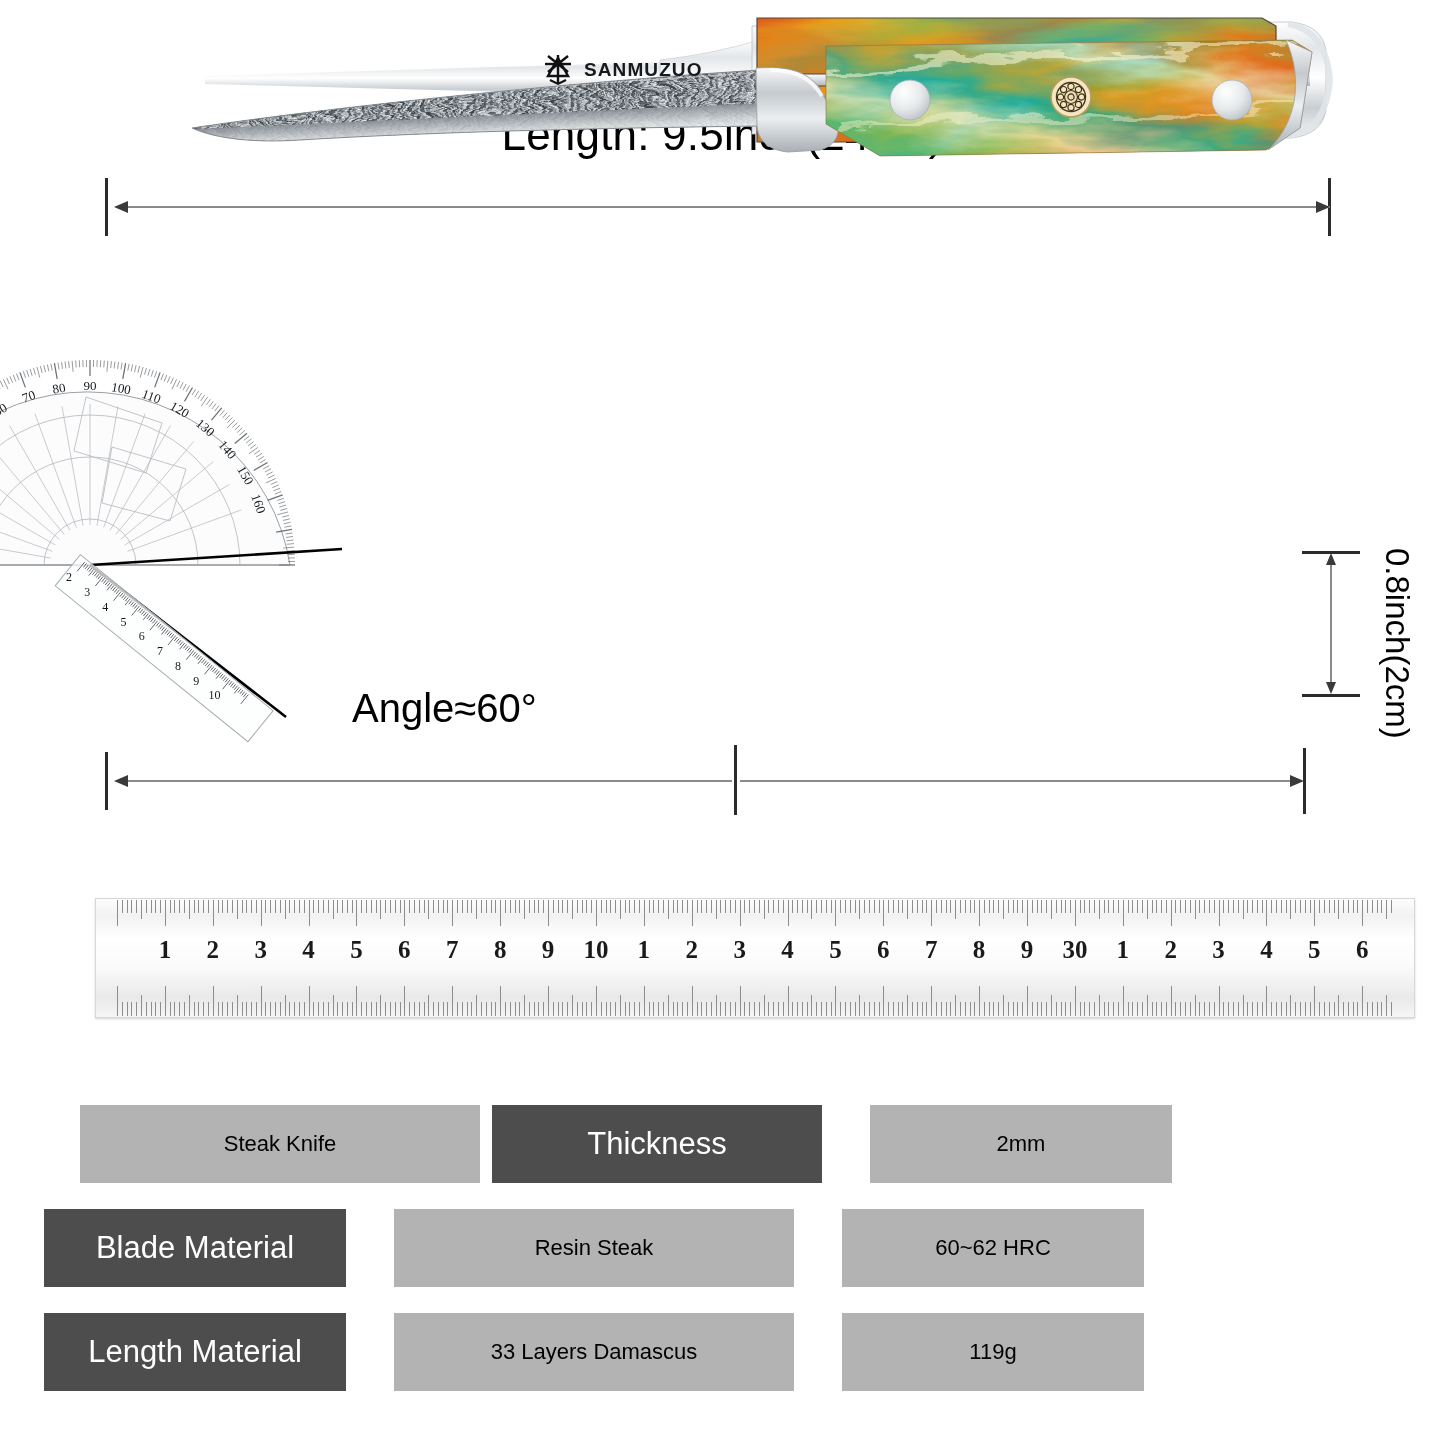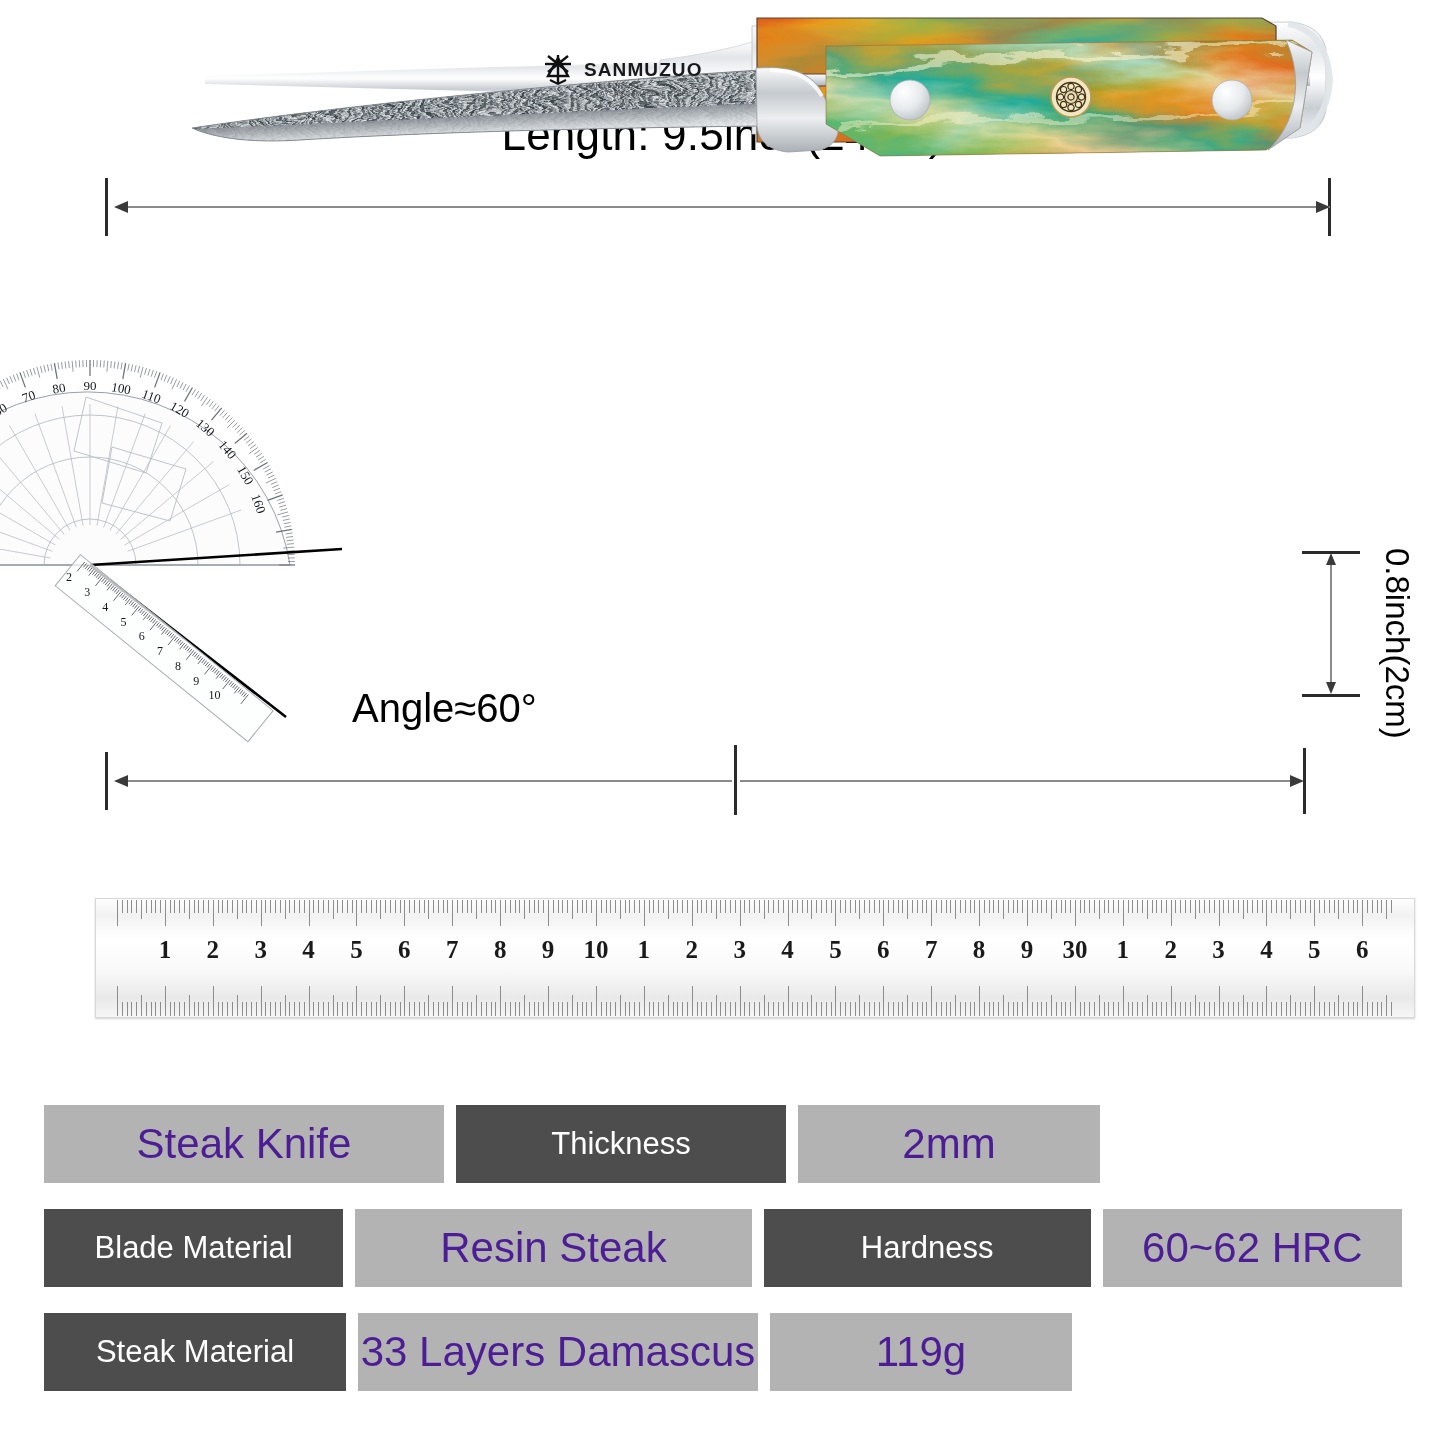--- a/index.html
+++ b/index.html
@@ -35,21 +35,21 @@
      border:1px solid #d8d8d8;box-shadow:0 1px 2px rgba(0,0,0,.18);}
   .rnum{position:absolute;top:38px;font-family:"Liberation Serif",serif;font-size:25px;color:#1a1a1a;
         transform:translateX(-50%);font-weight:700;}
   .rtick{position:absolute;background:#8d8d8d;width:1px;}
 
   
   #spec{position:absolute;left:44px;top:1105px;width:1358px;}
   .srow{display:flex;gap:12px;margin-bottom:26px;height:78px;}
   .cell{display:flex;align-items:center;justify-content:center;text-align:center;line-height:1.05;}
   .ckey{background:#4d4d4d;color:#ffffff;font-size:31px;}
-  .cval{background:#b3b3b3;color:#4c1d95;font-size:42px;}
+  .cval{background:#b3b3b3;color:#000000;font-size:22px;margin-left:36px;}
   .w1{width:302px;} .w2{width:400px;} .w3{width:330px;} .w4{width:302px;}
 
   .vert-lbl{position:absolute;transform-origin:left top;font-size:33px;}
 </style>
 </head>
 <body>
 
 <div id="stage">
 
   <div class="lbl title-len" style="left:0px;top:110px;">Length: 9.5inch(24cm)</div>
@@ -1219,24 +1219,23 @@
 
     <div class="srow">
       <div class="cell cval w2">Steak Knife</div>
       <div class="cell ckey w3">Thickness</div>
       <div class="cell cval w4">2mm</div>
     </div>
 
     <div class="srow">
       <div class="cell ckey w1">Blade Material</div>
       <div class="cell cval w2">Resin Steak</div>
-      <div class="cell ckey w3">Hardness</div>
       <div class="cell cval w4">60~62 HRC</div>
     </div>
 
     <div class="srow">
-      <div class="cell ckey w1">Steak Material</div>
+      <div class="cell ckey w1">Length Material</div>
       <div class="cell cval w2">33 Layers Damascus</div>
       <div class="cell cval w4">119g</div>
     </div>
 
   </div>
 </div>
 
 </body></html>

